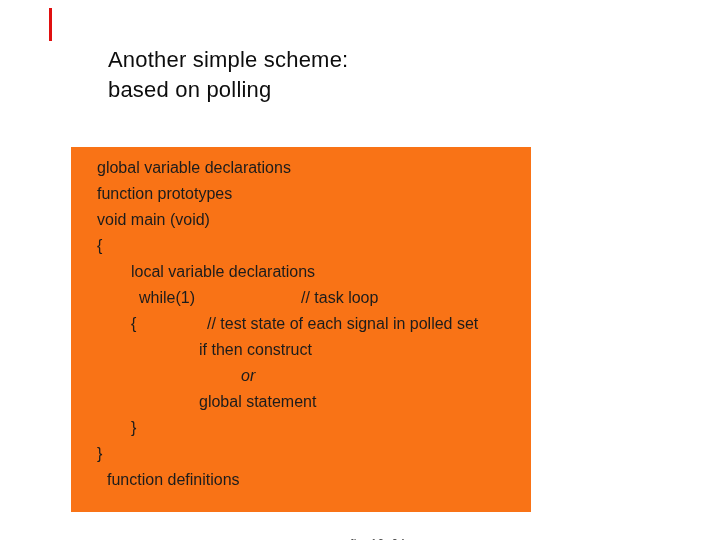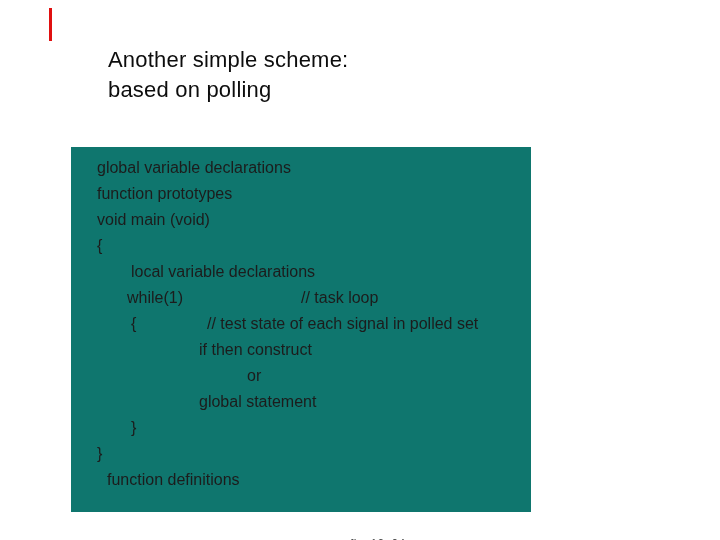--- a/index.html
+++ b/index.html
@@ -74,50 +74,50 @@
 
 <div id="slide">
 
   <div id="accent-line" style="background: rgb(224, 16, 16);"></div>
 
   <div id="title-block">
     <div>Another simple scheme:</div>
     <div>based on polling</div>
   </div>
 
-  <div id="code-box" style="background: #0f766e;">
+  <div id="code-box" style="background: #f97316;">
     <div id="code-lines">
         <div class="code-line">
           <span class="code-seg" style="left: 26px;">global variable declarations</span>
         </div>
         <div class="code-line">
           <span class="code-seg" style="left: 26px;">function prototypes</span>
         </div>
         <div class="code-line">
           <span class="code-seg" style="left: 26px;">void main (void)</span>
         </div>
         <div class="code-line">
           <span class="code-seg" style="left: 26px;">{</span>
         </div>
         <div class="code-line">
           <span class="code-seg" style="left: 60px; text-align: right;">local variable declarations</span>
         </div>
         <div class="code-line">
-          <span class="code-seg" style="left: 56px;">while(1)</span>
+          <span class="code-seg" style="left: 68px;">while(1)</span>
           <span class="code-seg" style="left: 230px;">// task loop</span>
         </div>
         <div class="code-line">
           <span class="code-seg" style="left: 60px;">{</span>
           <span class="code-seg" style="left: 136px;">// test state of each signal in polled set</span>
         </div>
         <div class="code-line">
           <span class="code-seg" style="left: 128px;">if then construct</span>
         </div>
         <div class="code-line">
-          <span class="code-seg" style="left: 176px;">or</span>
+          <span class="code-seg" style="left: 170px; font-style: italic;">or</span>
         </div>
         <div class="code-line">
           <span class="code-seg" style="left: 128px;">global statement</span>
         </div>
         <div class="code-line">
           <span class="code-seg" style="left: 60px;">}</span>
         </div>
         <div class="code-line">
           <span class="code-seg" style="left: 26px;">}</span>
         </div>

